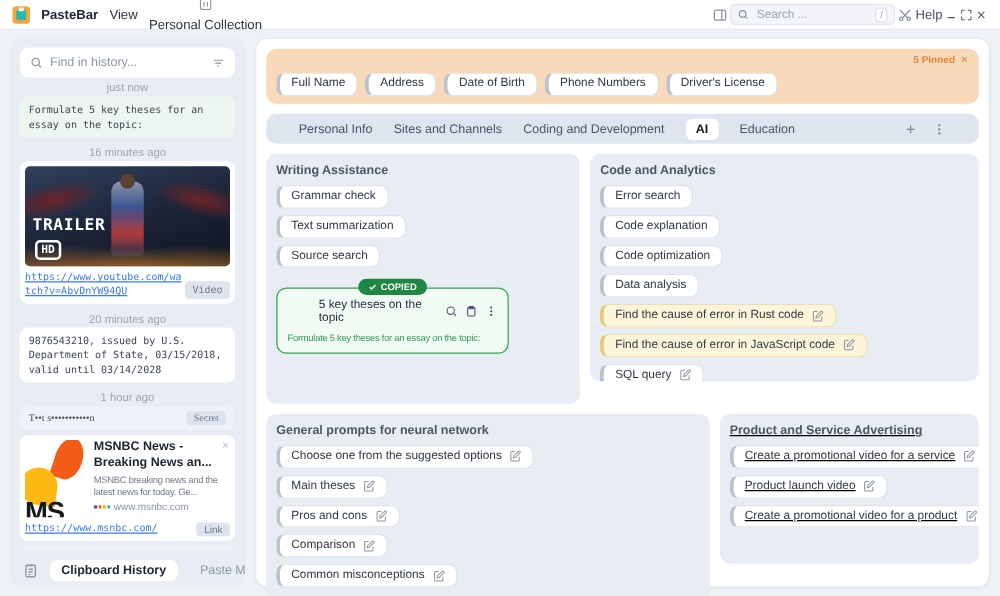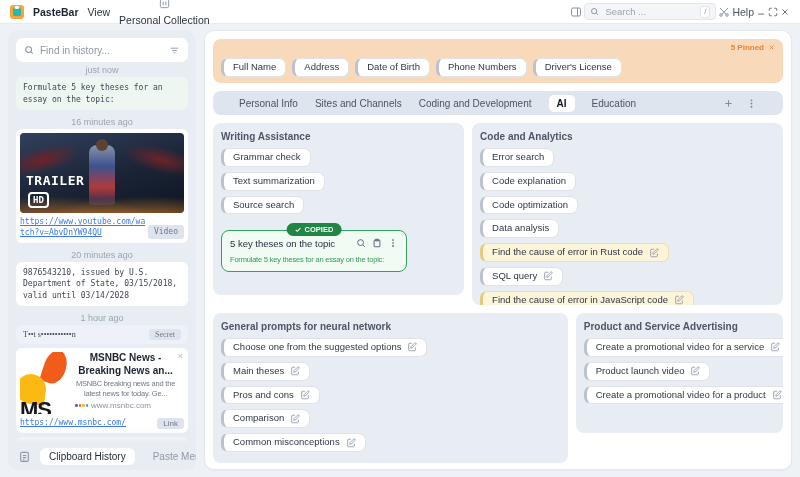--- a/index.html
+++ b/index.html
@@ -68,33 +68,33 @@
   .secret-row .badge { background:#dde4ee; }
 
   .msnbc-card { background:#ffffff; border-radius:6px; padding:4px; margin-bottom:4px; }
   .msnbc-top { display:flex; gap:5px; position:relative; height:62px; overflow:hidden; }
   .msnbc-logo { flex:0 0 50px; position:relative; overflow:hidden; background:#ffffff; }
   .m-shape1 { position:absolute; left:24px; top:-2px; width:22px; height:34px; background:#f25c19;
               border-radius:50% 50% 50% 0; transform:rotate(18deg); }
   .m-shape2 { position:absolute; left:-4px; top:22px; width:30px; height:30px; background:#fdb913;
               border-radius:50% 50% 0 50%; transform:rotate(8deg); }
   .m-ms { position:absolute; left:0px; bottom:-9px; font-weight:900; font-size:22px; color:#14181d; letter-spacing:-1px; }
-  .msnbc-body { flex:1; min-width:0; padding-right:8px;text-align:center; }
+  .msnbc-body { flex:1; min-width:0; padding-right:8px; }
   .msnbc-title { font-size:10px; font-weight:700; color:#1c2430; line-height:1.25; }
   .msnbc-desc { margin-top:2px; font-size:7.5px; letter-spacing:-0.2px; color:#707a88; line-height:1.3; }
   .msnbc-site { margin-top:2px; display:flex; align-items:center; gap:3px; font-size:8px; color:#8a93a1; }
   .peacock { display:flex; gap:1px; }
   .peacock i { width:2.5px; height:2.5px; border-radius:50%; display:block; }
   .msnbc-close { position:absolute; top:0; right:1px; color:#aeb6c2; font-size:9px; line-height:9px; }
 
   .sb-footer { position:absolute; left:0; right:0; bottom:0; height:28px; background:#e8edf4;
                border-radius:0 0 10px 10px; display:flex; align-items:center; padding:0 10px; gap:9px;
                box-shadow:0 -6px 8px rgba(232,237,244,.95); }
   .ft-tab { font-size:10px; color:#8f99a6; padding:3px 9px; border-radius:6px; white-space:nowrap; }
-  .ft-tab.active { background:#ffffff; color:#1d2530; font-weight:400; }
+  .ft-tab.active { background:#ffffff; color:#1d2530; font-weight:700; }
 
   
   .main { position:absolute; left:204px; top:30px; width:588px; height:440px; background:#ffffff;
           border:1px solid #e4e9ef; border-radius:10px; padding:8px; box-shadow:0 1px 2px rgba(20,30,50,.04); }
 
   .pinned { background:#f8d9b9; border-radius:8px; height:44px; position:relative; padding:0 8px; }
   .pinned-badge { position:absolute; top:4px; right:8px; display:flex; align-items:center; gap:4px;
                   font-size:8px; font-weight:700; color:#e0873b; }
   .pinned-row { position:absolute; left:8px; bottom:6px; display:flex; gap:6px; }
 
@@ -107,31 +107,31 @@
   .tabbar { margin-top:8px; background:#dfe5ee; border-radius:8px; height:24px; display:flex; align-items:center;
             padding:0 26px; gap:17px; }
   .tab { font-size:10px; color:#4b5464; white-space:nowrap; }
   .tab.active { background:#ffffff; border-radius:5px; padding:3px 8px; font-weight:700; color:#10161f; }
   .tab-actions { margin-left:auto; display:flex; align-items:center; gap:12px; color:#7c8594; }
 
   .boards-row { margin-top:8px; display:flex; gap:8px; }
   .board { background:#e8edf4; border-radius:8px; padding:8px; overflow:hidden; }
   .board-title { font-size:10px; font-weight:700; color:#4c5665; margin-bottom:6px; }
   .board-items { display:flex; flex-direction:column; gap:5px; align-items:flex-start; }
-  #board-wa { width:252px; height:172px; }
+  #board-wa { width:252px; height:200px; }
   #board-ca { width:312px; height:182px; }
   #board-gp { width:356px; height:150px; }
-  #board-psa { width:208px; height:120px; }
+  #board-psa { width:208px; height:120px;text-decoration:underline; }
 
   .copied-card { position:relative; margin-top:11px; background:#f2faf4; border:1.5px solid #2fa35b;
                  border-radius:8px; padding:7px 8px 7px; width:186px; }
   .copied-badge { position:absolute; top:-8px; left:50%; transform:translateX(-50%); background:#1f8743;
                   color:#ffffff; font-size:7.5px; font-weight:700; border-radius:8px; padding:2px 8px;
                   display:flex; align-items:center; gap:3px; white-space:nowrap; }
-  .copied-title-row { display:flex; align-items:flex-start; gap:13px; font-size:9.5px; color:#27303e; }
+  .copied-title-row { display:flex; align-items:center; gap:13px; font-size:9.5px; color:#27303e;margin-left:25px; }
   .copied-icons { margin-left:auto; display:flex; align-items:center; gap:6px; color:#43506a; }
   .copied-body { margin-top:6px; font-size:7.5px; letter-spacing:-0.2px; color:#2f9e55; white-space:nowrap; }
 </style>
 </head>
 <body>
 
 <div class="topbar">
   <div class="logo"></div>
   <span class="tb-text tb-app">PasteBar</span>
   <span class="tb-text">View</span>
@@ -392,31 +392,31 @@
           </button>
         <button class="clip hl">
             <span>Find the cause of error in Rust code</span>
           <span class="ticon">
               <svg width="10" height="10" viewBox="0 0 24 24" fill="none" stroke="currentColor" stroke-width="2">
                 <path d="M12 3H6a2 2 0 0 0-2 2v14a2 2 0 0 0 2 2h12a2 2 0 0 0 2-2v-6"></path>
                 <path d="M18.4 2.6a2 2 0 0 1 3 3L13 14l-4 1 1-4Z"></path>
               </svg>
             </span>
           </button>
-        <button class="clip">
-            <span>SQL query</span>
-          <span class="ticon">
-              <svg width="10" height="10" viewBox="0 0 24 24" fill="none" stroke="currentColor" stroke-width="2">
-                <path d="M12 3H6a2 2 0 0 0-2 2v14a2 2 0 0 0 2 2h12a2 2 0 0 0 2-2v-6"></path>
-                <path d="M18.4 2.6a2 2 0 0 1 3 3L13 14l-4 1 1-4Z"></path>
-              </svg>
-            </span>
-          </button>
         <button class="clip hl">
             <span>Find the cause of error in JavaScript code</span>
+          <span class="ticon">
+              <svg width="10" height="10" viewBox="0 0 24 24" fill="none" stroke="currentColor" stroke-width="2">
+                <path d="M12 3H6a2 2 0 0 0-2 2v14a2 2 0 0 0 2 2h12a2 2 0 0 0 2-2v-6"></path>
+                <path d="M18.4 2.6a2 2 0 0 1 3 3L13 14l-4 1 1-4Z"></path>
+              </svg>
+            </span>
+          </button>
+        <button class="clip">
+            <span>SQL query</span>
           <span class="ticon">
               <svg width="10" height="10" viewBox="0 0 24 24" fill="none" stroke="currentColor" stroke-width="2">
                 <path d="M12 3H6a2 2 0 0 0-2 2v14a2 2 0 0 0 2 2h12a2 2 0 0 0 2-2v-6"></path>
                 <path d="M18.4 2.6a2 2 0 0 1 3 3L13 14l-4 1 1-4Z"></path>
               </svg>
             </span>
           </button>
       </div>
     </div>
   </div>

